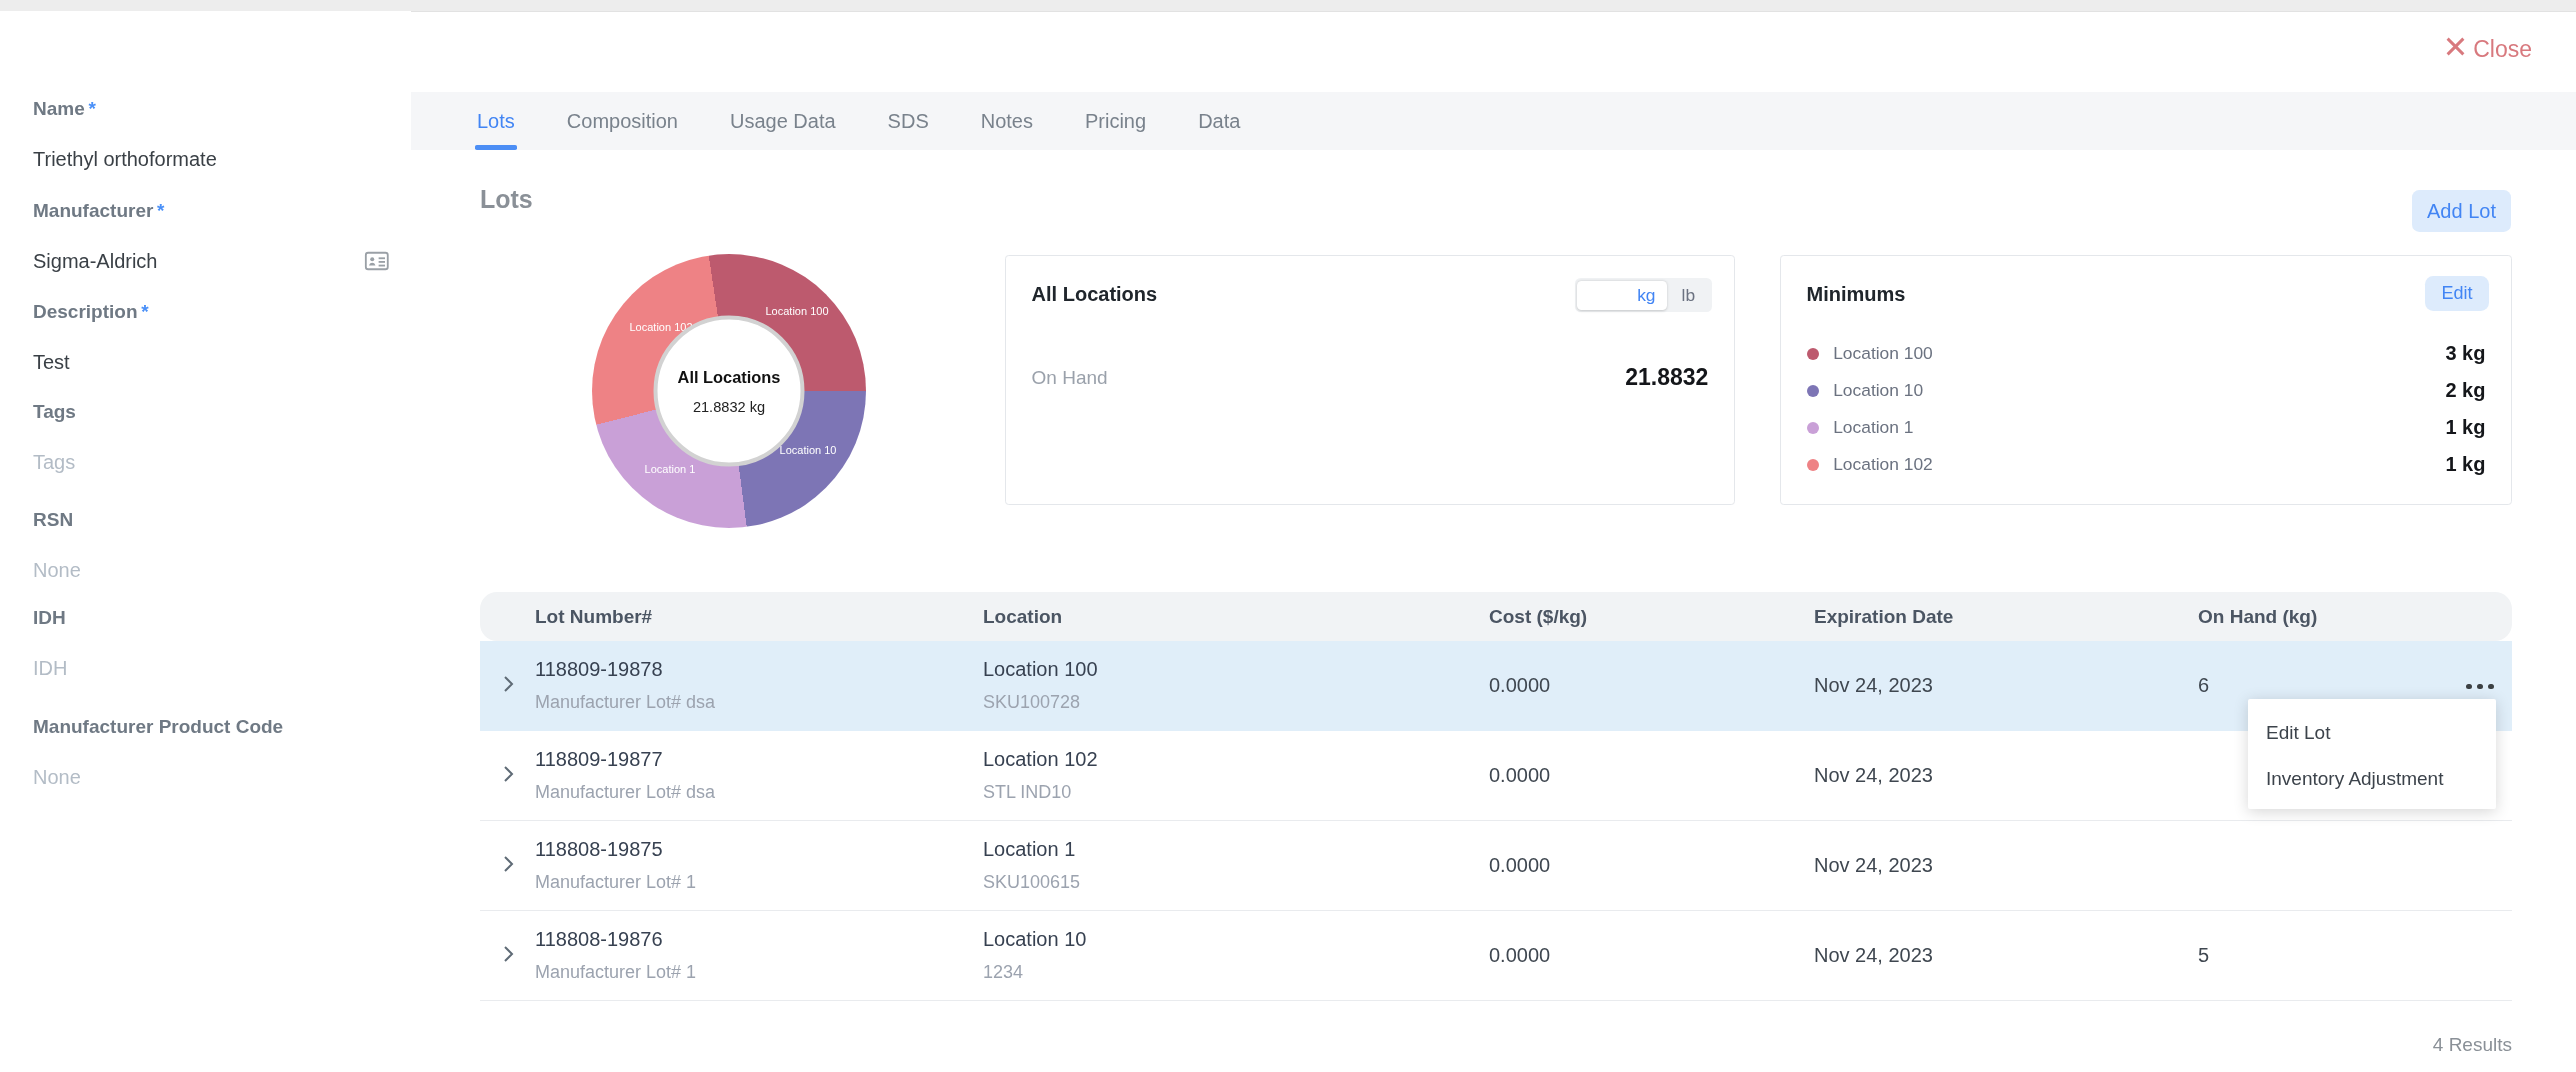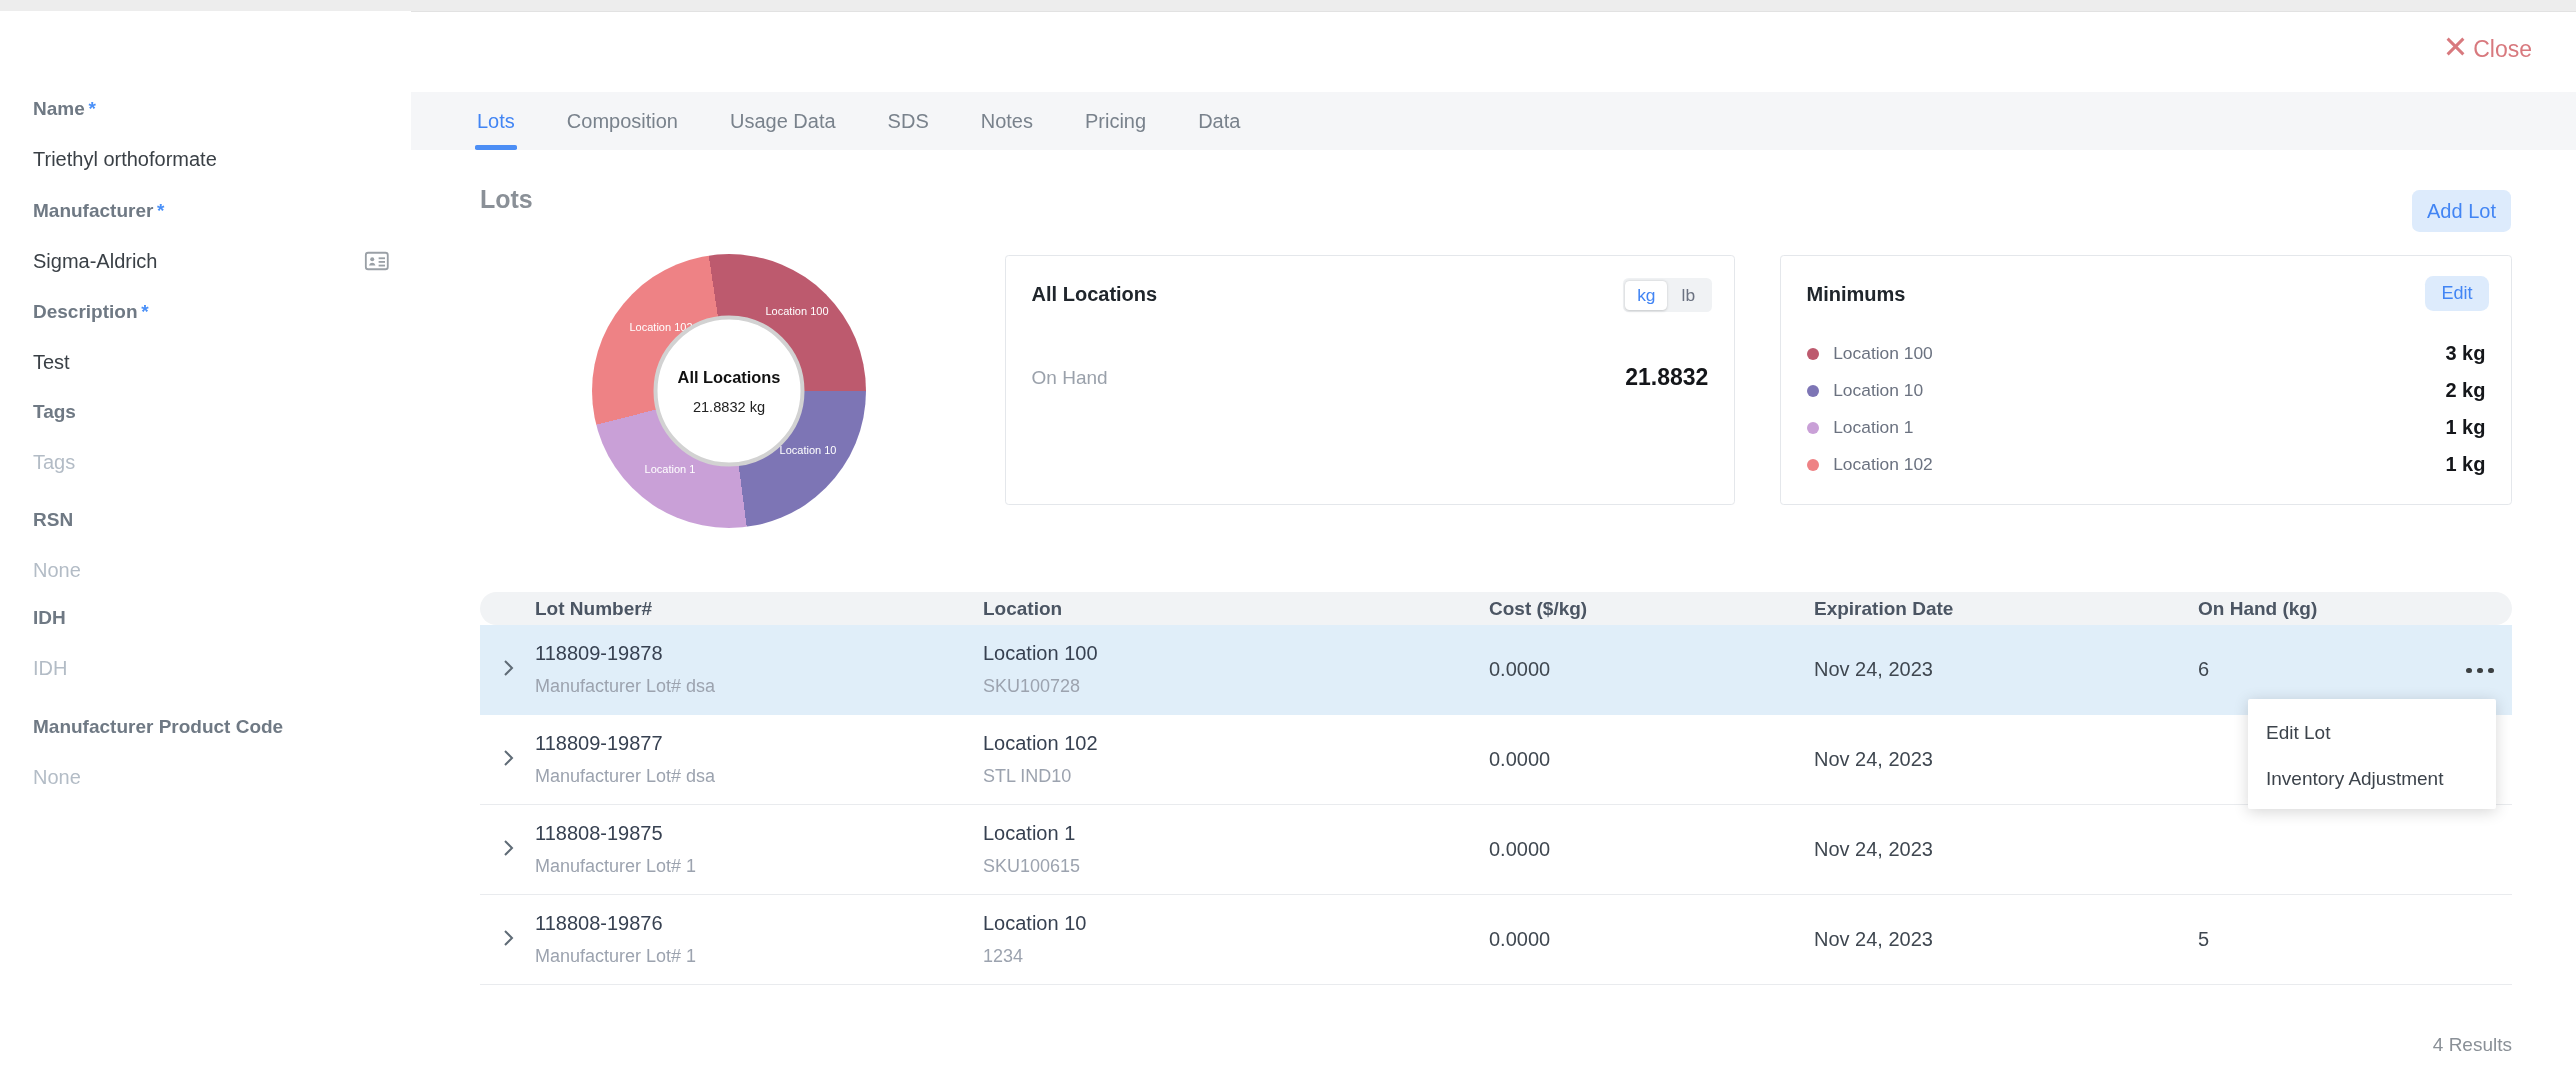--- a/index.html
+++ b/index.html
@@ -49,36 +49,36 @@
   .donut-center .t{font-size:16.4px;font-weight:bold;color:#111;}
   .donut-center .v{font-size:14.6px;color:#222;margin-top:12px;}
 
   
   .card{position:absolute;top:255px;height:250px;background:#fff;border:0.9px solid #e4e7eb;border-radius:3.7px;box-sizing:border-box;}
   .card-all{left:1005px;width:730px;}
   .card-min{left:1780px;width:732px;}
   .card-title{position:absolute;left:25.6px;top:27px;font-size:20px;font-weight:bold;color:#20262c;}
   .unit-toggle{position:absolute;right:22px;top:22px;background:#f0f2f4;border-radius:5.5px;padding:2.7px;display:flex;}
   .unit-btn{width:42px;height:29px;display:flex;align-items:center;justify-content:center;font-size:17.4px;color:#6b7280;border-radius:4.6px;cursor:pointer;}
-  .unit-btn.active{background:#fff;color:#4285f4;box-shadow:0 0.9px 2.7px rgba(0,0,0,.18);}
+  .unit-btn.active{background:#fff;color:#4285f4;box-shadow:0 0.9px 2.7px rgba(0,0,0,.18);padding-left:48px;}
   .onhand-row{position:absolute;left:25.6px;right:25.6px;top:108px;display:flex;align-items:center;justify-content:space-between;}
   .onhand-row .l{font-size:19px;color:#9aa1ab;}
   .onhand-row .v{font-size:23px;font-weight:bold;color:#14161a;}
   .edit-btn{position:absolute;right:22px;top:20px;width:64px;height:35px;background:#ddebfc;color:#4285f4;border:none;border-radius:8.2px;
     font-size:18px;display:flex;align-items:center;justify-content:center;cursor:pointer;font-family:inherit;}
   .min-rows{position:absolute;left:25.6px;right:25.6px;top:79px;}
   .min-row{display:flex;align-items:center;height:37px;}
   .min-dot{width:12px;height:12px;border-radius:50%;margin-right:14.6px;flex:none;}
   .min-lbl{font-size:17.4px;color:#6b7280;}
   .min-val{margin-left:auto;font-size:20px;font-weight:bold;color:#14161a;}
 
   
   .lots-table{position:absolute;left:480px;top:592px;width:2032px;}
   .thead,.trow{display:grid;grid-template-columns:55px 448px 506px 325px 384px 201px 1fr;align-items:center;box-sizing:border-box;}
-  .thead{height:33px;background:#f1f3f5;font-size:19px;font-weight:bold;color:#4b5563;border-radius:17px;}
+  .thead{height:49px;background:#f1f3f5;font-size:19px;font-weight:bold;color:#4b5563;border-radius:17px;}
   .trow{height:90px;border-bottom:0.9px solid #e9ebee;background:#fff;}
   .trow.highlighted{background:#e0eef9;border-bottom-color:#e0eef9;}
   .col-onhand{}
   .cell-chevron{display:flex;justify-content:center;cursor:pointer;}
   .cell-main{font-size:20px;color:#374151;}
   .cell-sub{font-size:18px;color:#9ca3af;margin-top:11px;}
   .cell-plain{font-size:20px;color:#3f4750;}
   .cell-menu{text-align:right;padding-right:16.4px;}
   .row-menu-trigger{display:inline-flex;gap:5.5px;cursor:pointer;padding:5.5px 1.8px;}
   .row-menu-trigger i{width:5.5px;height:5.5px;border-radius:50%;background:#3c4043;display:block;}

